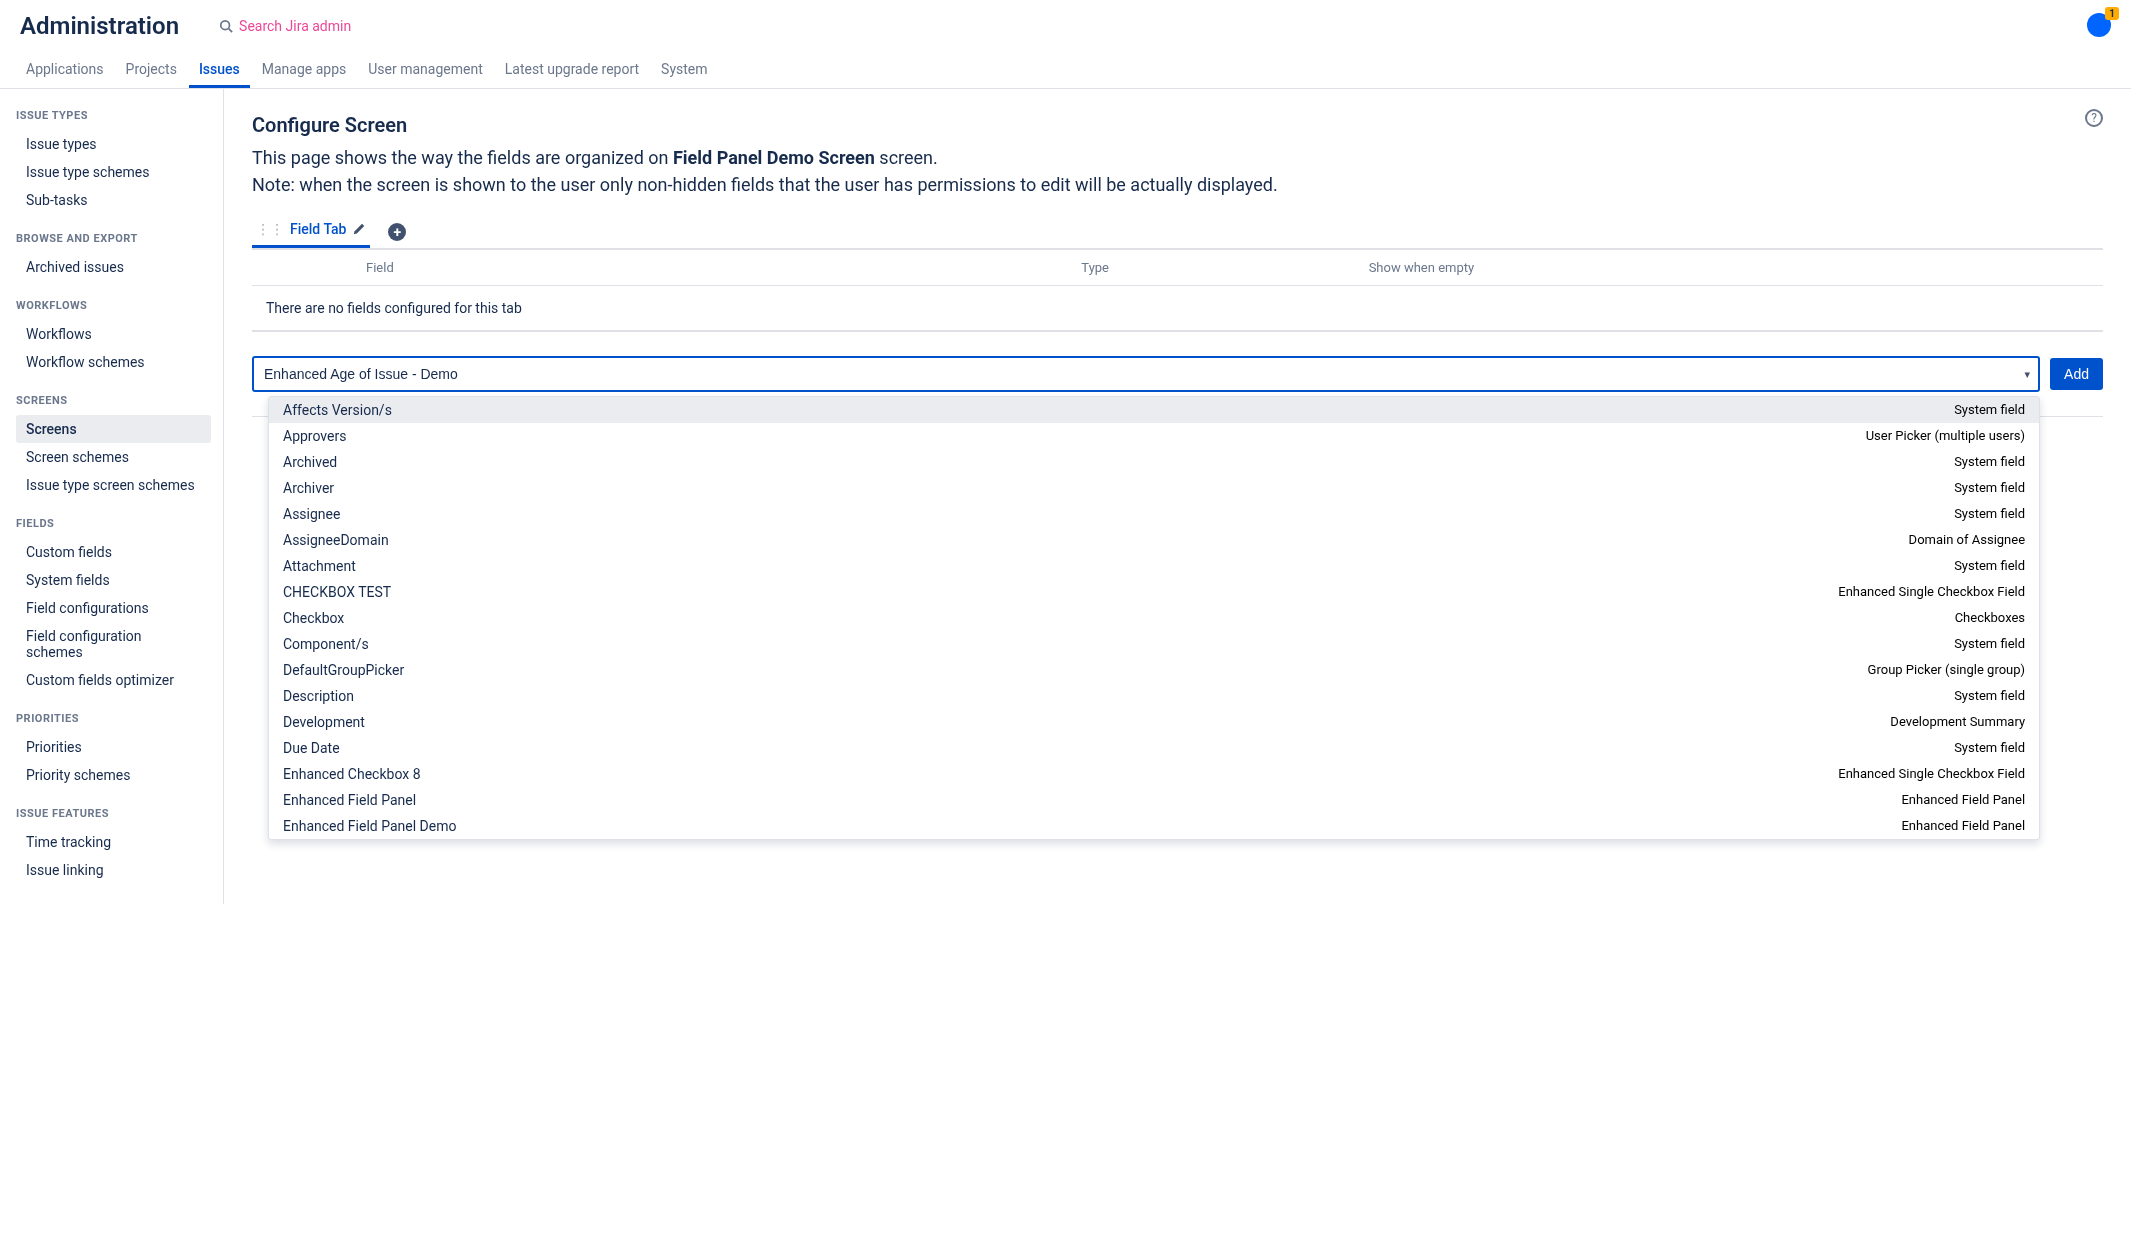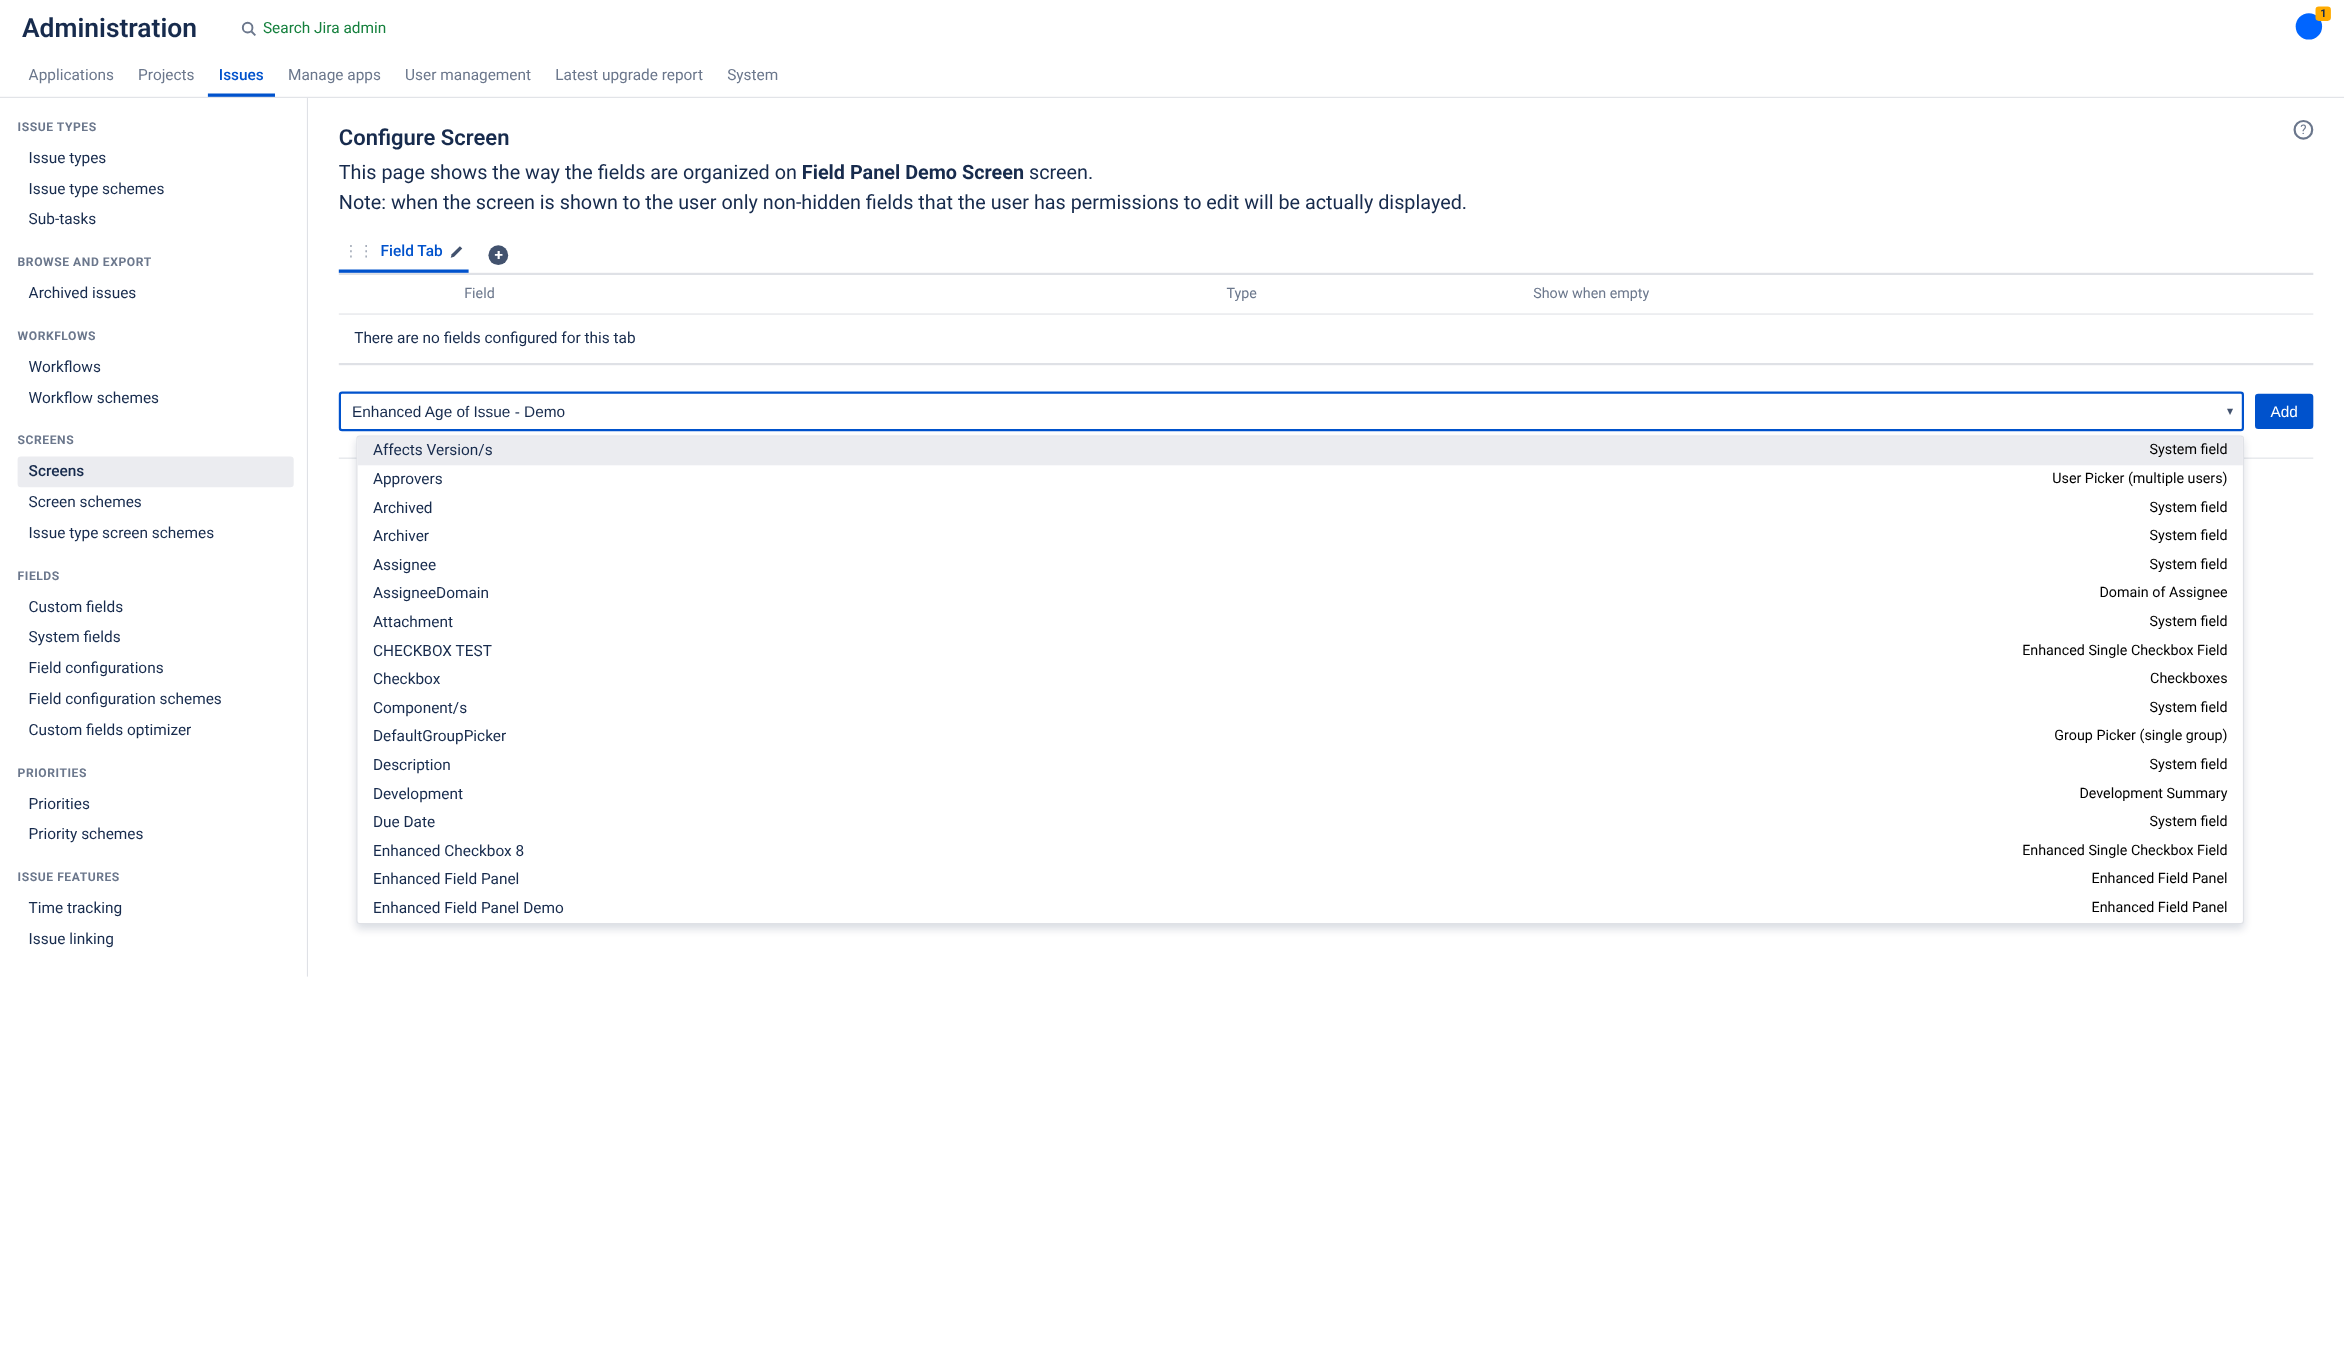--- a/index.html
+++ b/index.html
@@ -1,29 +1,29 @@
 <!DOCTYPE html>
 <html><head>
 <meta charset="utf-8">
 <style>
 * { box-sizing: border-box; margin: 0; padding: 0; }
 body { font-family: -apple-system, BlinkMacSystemFont, "Segoe UI", Roboto, sans-serif; font-size: 14px; color: #172b4d; background: #fff; }
 .header { display: flex; align-items: center; padding: 12px 20px; border-bottom: 1px solid #fff; }
 .header-title { font-size: 24px; font-weight: 600; color: #172b4d; margin-right: 40px; }
 .search-wrap { display: flex; align-items: center; color: #6b778c; }
 .search-icon { width: 14px; height: 14px; margin-right: 6px; }
-.search-text { color: #15803d; font-size: 14px; }
+.search-text { color: #ec4899; font-size: 14px; }
 .header-right { margin-left: auto; position: relative; }
 .notif { width: 24px; height: 24px; border-radius: 50%; background: #0065ff; display:inline-block; position:relative; }
 .notif-badge { position:absolute; top:-6px; right:-8px; background:#ffab00; color:#172b4d; font-size:10px; font-weight:700; padding:1px 4px; border-radius:3px; }
 .tabs { display:flex; gap:2px; padding: 0 16px; border-bottom: 1px solid #dfe1e6; }
 .tab { padding: 8px 10px; color: #6b778c; cursor:pointer; font-size:14px; }
 .tab.active { color: #0052cc; border-bottom: 3px solid #0052cc; font-weight:500; }
 .layout { display:flex; }
-.sidebar { width: 280px; border-right: 1px solid #dfe1e6; padding: 20px 12px 20px 16px; }
+.sidebar { width: 224px; border-right: 1px solid #dfe1e6; padding: 20px 12px 20px 16px; }
 .side-group-title { font-size: 11px; font-weight: 700; color: #6b778c; text-transform: uppercase; letter-spacing: 0.5px; margin: 18px 0 8px; }
 .side-group-title:first-child { margin-top: 0; }
 .side-item { display:block; padding: 6px 10px; color: #172b4d; cursor:pointer; border-radius:3px; font-size:14px; }
 .side-item.active { background:#ebecf0; font-weight:500; }
 .main { flex:1; padding: 24px 28px; position:relative; }
 .help-icon { position:absolute; top:20px; right:28px; width:18px; height:18px; border:2px solid #6b778c; border-radius:50%; display:flex; align-items:center; justify-content:center; font-size:12px; color:#6b778c; }
 .page-title { font-size: 20px; font-weight:600; color:#172b4d; margin-bottom: 10px; }
 .page-desc { font-size:18px; color:#172b4d; margin-bottom:6px; }
 .page-desc b { font-weight:700; }
 .tabs-row { display:flex; align-items:center; gap:18px; margin-top:20px; margin-bottom:0; }

